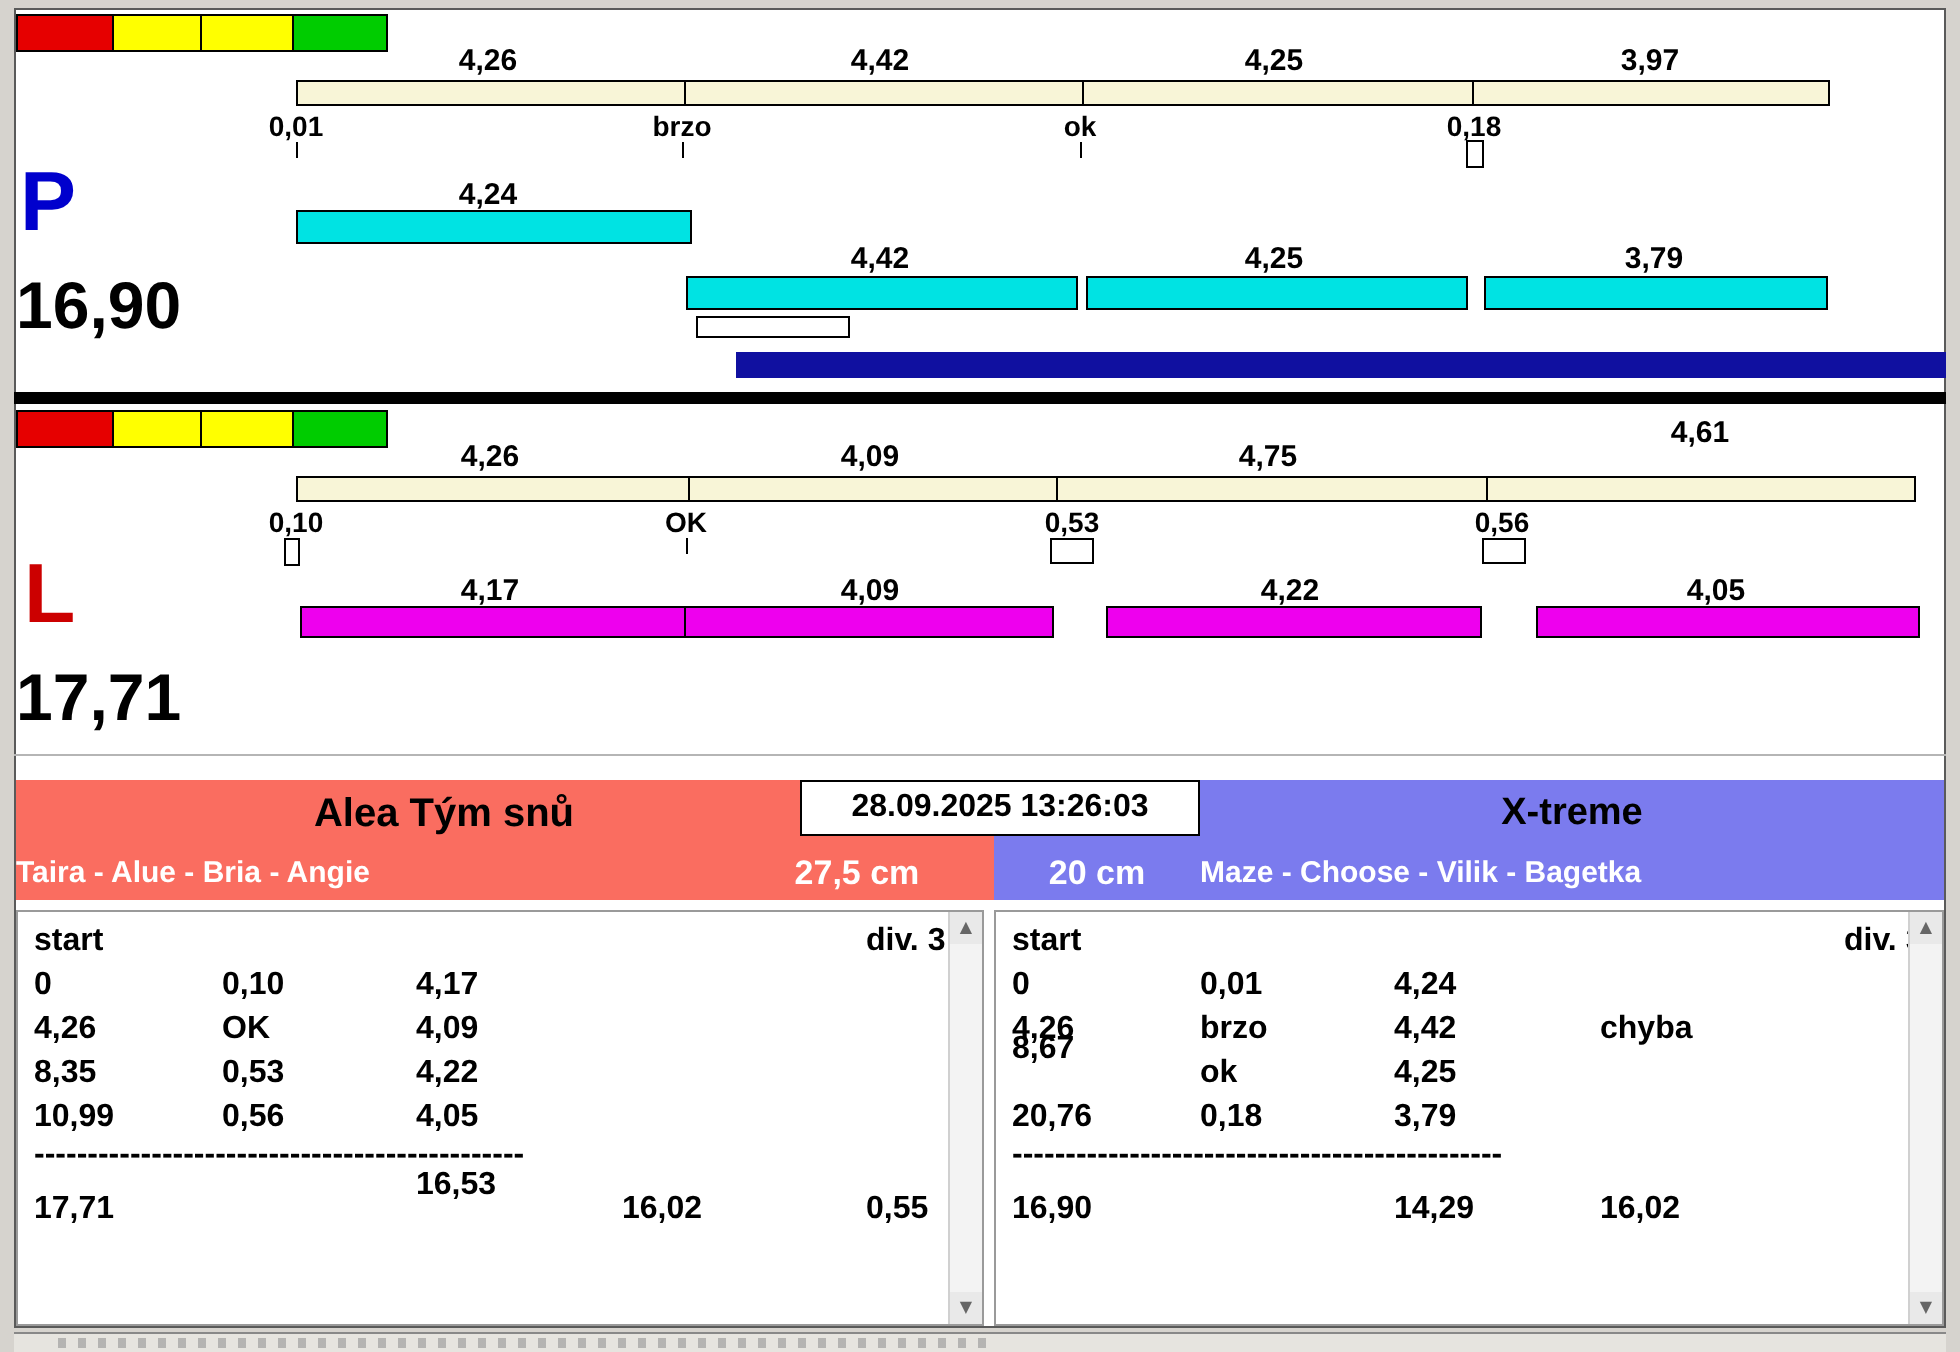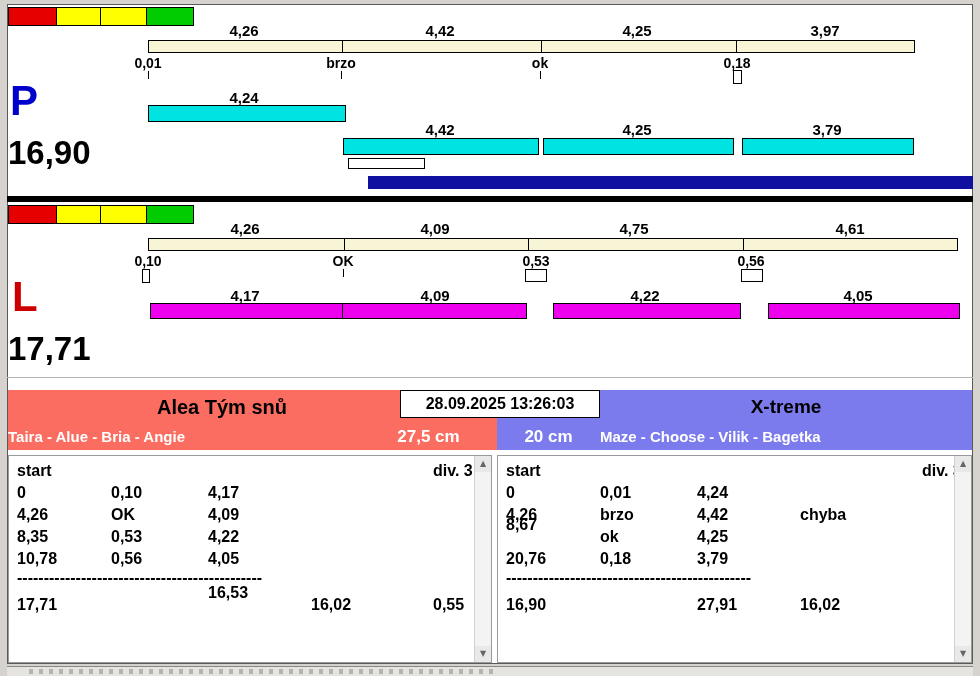--- a/index.html
+++ b/index.html
@@ -100,21 +100,21 @@
 <div class="strip" style="left:8px;top:205px">
   <div style="width:48px;background:#e60000"></div>
   <div style="width:44px;background:#ffff00"></div>
   <div style="width:46px;background:#ffff00"></div>
   <div style="width:46px;background:#00cc00"></div>
 </div>
 
 <span class="seg-label" style="left:245px;top:220px">4,26</span>
 <span class="seg-label" style="left:435px;top:220px">4,09</span>
 <span class="seg-label" style="left:634px;top:220px">4,75</span>
-<span class="seg-label" style="left:850px;top:220px">4,61</span>
+<span class="seg-label" style="left:850px;top:208px">4,61</span>
 
 <div class="scalebar" style="left:148px;top:238px;width:810px">
   <div class="tick" style="left:195px"></div>
   <div class="tick" style="left:379px"></div>
   <div class="tick" style="left:594px"></div>
 </div>
 
 <span class="marker-label" style="left:148px;top:253px">0,10</span>
 <span class="marker-label" style="left:343px;top:253px">OK</span>
 <span class="marker-label" style="left:536px;top:253px">0,53</span>
@@ -164,21 +164,21 @@
   <span class="c3" style="top:28px">4,17</span>
 
   <span class="c1" style="top:50px">4,26</span>
   <span class="c2" style="top:50px">OK</span>
   <span class="c3" style="top:50px">4,09</span>
 
   <span class="c1" style="top:72px">8,35</span>
   <span class="c2" style="top:72px">0,53</span>
   <span class="c3" style="top:72px">4,22</span>
 
-  <span class="c1" style="top:94px">10,78</span>
+  <span class="c1" style="top:94px">10,99</span>
   <span class="c2" style="top:94px">0,56</span>
   <span class="c3" style="top:94px">4,05</span>
 
   <span class="c1" style="top:113px">----------------------------------------------</span>
 
   <span class="c1" style="top:140px">17,71</span>
   <span class="c3" style="top:128px">16,53</span>
   <span class="c4" style="top:140px">16,02</span>
   <span class="c5" style="top:140px">0,55</span>
 
@@ -205,21 +205,21 @@
   <span class="c2" style="top:72px">ok</span>
   <span class="c3" style="top:72px">4,25</span>
 
   <span class="c1" style="top:94px">20,76</span>
   <span class="c2" style="top:94px">0,18</span>
   <span class="c3" style="top:94px">3,79</span>
 
   <span class="c1" style="top:113px">----------------------------------------------</span>
 
   <span class="c1" style="top:140px">16,90</span>
-  <span class="c3" style="top:140px">27,91</span>
+  <span class="c3" style="top:140px">14,29</span>
   <span class="c4" style="top:140px">16,02</span>
 
   <div class="scroll">
     <div class="btn" style="top:0">▲</div>
     <div class="btn" style="bottom:0">▼</div>
   </div>
 </div>
 
 <div class="sliver"></div>
 

